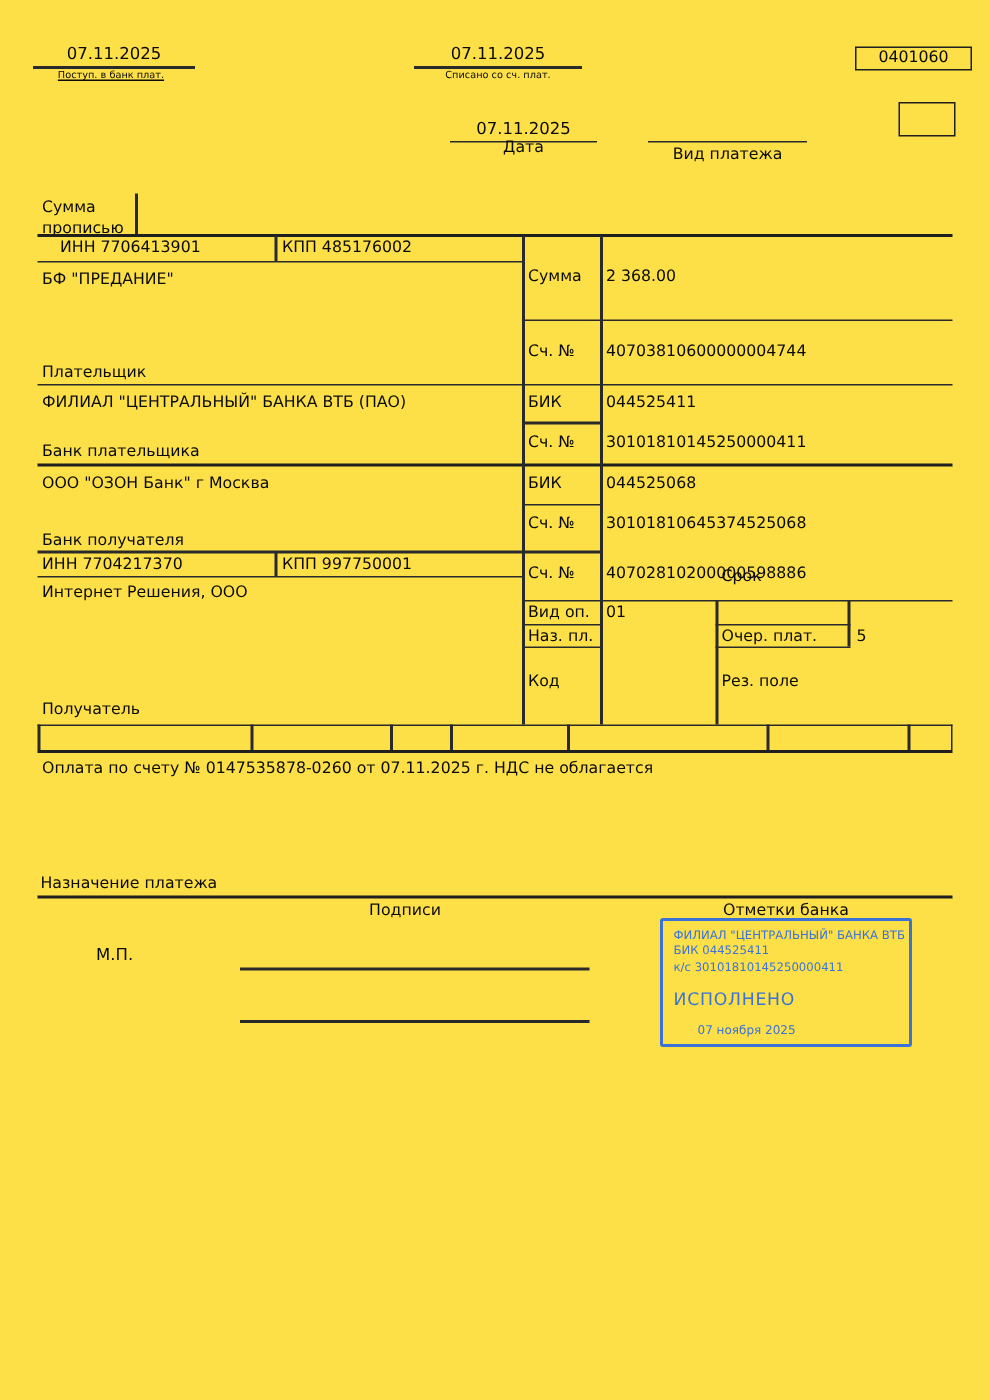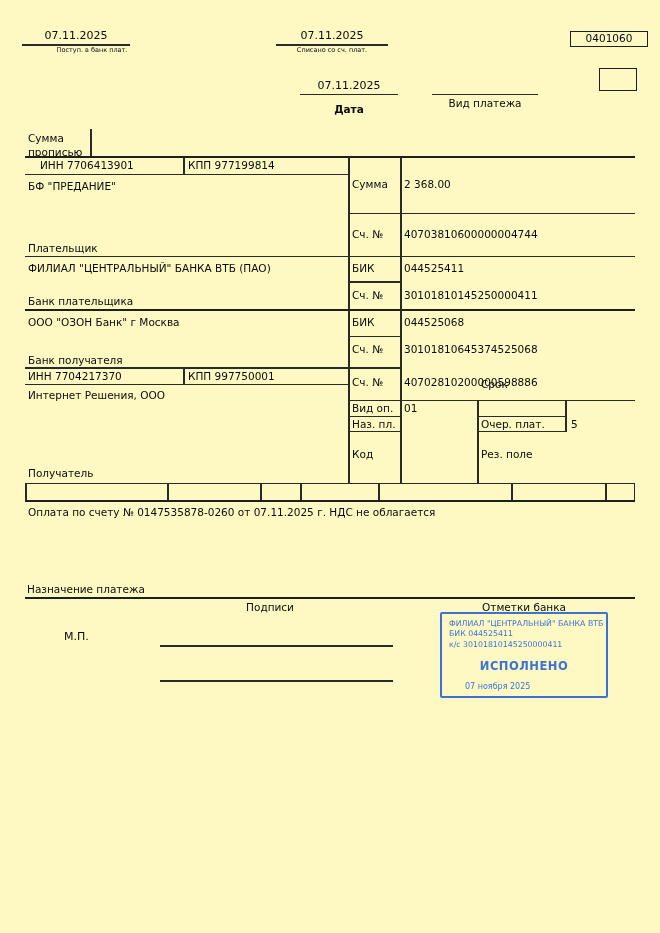--- a/index.html
+++ b/index.html
@@ -1,69 +1,69 @@
 <!DOCTYPE html>
 <html><head>
 <meta charset="utf-8">
 <style>
   html,body{margin:0;padding:0;background:#ffffff;}
   #page{
-    position:relative;width:660px;height:933px;background:#fef9c3;
+    position:relative;width:660px;height:933px;background:#fde047;
     font-family:"DejaVu Sans","Liberation Sans",sans-serif;
     color:#0a0a0a;overflow:hidden;
   }
   .t{position:absolute;font-size:10.5px;line-height:1.2;white-space:nowrap;}
   .sm{font-size:6.5px;}
   .ctr{text-align:center;white-space:nowrap;}
   .hl{position:absolute;background:#2a2a2a;height:1.5px;}
   .vl{position:absolute;background:#2a2a2a;width:1.5px;}
   .thick{height:2px;background:#1f1f1f;}
   .box{position:absolute;border:1.6px solid #1f1f1f;box-sizing:border-box;}
   .bold{font-weight:bold;}
   .wrap{white-space:normal;}
   #stamp{
     position:absolute;left:440px;top:612px;width:168px;height:86px;
     border:2px solid #3B72D8;box-sizing:border-box;border-radius:2px;
     padding:5px 7px;color:#3B72D8;
   }
   #stamp .s-line{font-size:7.8px;line-height:1.32;white-space:nowrap;}
-  #stamp .s-status{font-size:11.5px;font-weight:bold;margin-top:9px;letter-spacing:.5px;text-align:center;}
+  #stamp .s-status{font-size:11.5px;font-weight:normal;margin-top:9px;letter-spacing:.5px;}
   #stamp .s-date{font-size:8px;margin-top:9px;padding-left:16px;}
 </style>
 </head>
 <body>
 
 <div id="page">
 
   <div class="t ctr" style="left:22px;top:29px;width:108px;font-size:11px;">07.11.2025</div>
   <div class="hl" style="left:22px;top:44px;width:108px;"></div>
-  <div class="t sm ctr" style="left:38px;top:47px;width:108px;">Поступ. в банк плат.</div>
+  <div class="t sm ctr" style="left:20px;top:47px;width:108px;text-decoration:underline;">Поступ. в банк плат.</div>
 
   <div class="t ctr" style="left:276px;top:29px;width:112px;font-size:11px;">07.11.2025</div>
   <div class="hl" style="left:276px;top:44px;width:112px;"></div>
   <div class="t sm ctr" style="left:276px;top:47px;width:112px;">Списано со сч. плат.</div>
 
   <div class="box" style="left:570px;top:31px;width:78px;height:16px;">
     <div class="ctr" style="font-size:10.5px;line-height:13px;">0401060</div>
   </div>
 
   <div class="t ctr" style="left:300px;top:79px;width:98px;font-size:11px;">07.11.2025</div>
   <div class="hl" style="left:300px;top:93.5px;width:98px;"></div>
-  <div class="t ctr" style="left:300px;top:103px;width:98px;font-weight:bold;">Дата</div>
+  <div class="t ctr" style="left:300px;top:92px;width:98px;">Дата</div>
   <div class="hl" style="left:432px;top:93.5px;width:106px;"></div>
   <div class="t ctr" style="left:432px;top:96.5px;width:106px;">Вид платежа</div>
   <div class="box" style="left:599px;top:68px;width:38px;height:23px;"></div>
 
   <div class="t wrap" style="left:28px;top:132px;width:58px;line-height:1.3;">Сумма прописью</div>
   <div class="vl" style="left:90px;top:129px;height:27px;"></div>
   <div class="hl thick" style="left:25px;top:155.5px;width:610px;"></div>
 
   <div class="t" style="left:28px;top:159px;margin-left:12px;">ИНН 7706413901</div>
   <div class="vl" style="left:183px;top:157px;height:17px;"></div>
-  <div class="t" style="left:188px;top:159px;">КПП 977199814</div>
+  <div class="t" style="left:188px;top:159px;">КПП 485176002</div>
   <div class="hl" style="left:25px;top:173.5px;width:323px;"></div>
 
   <div class="t" style="left:28px;top:180px;">БФ "ПРЕДАНИЕ"</div>
   <div class="t" style="left:28px;top:242px;">Плательщик</div>
   <div class="hl" style="left:25px;top:255.5px;width:610px;"></div>
 
   <div class="t" style="left:28px;top:262px;">ФИЛИАЛ "ЦЕНТРАЛЬНЫЙ" БАНКА ВТБ (ПАО)</div>
   <div class="t" style="left:28px;top:295px;">Банк плательщика</div>
   <div class="hl thick" style="left:25px;top:308.5px;width:610px;"></div>
 

